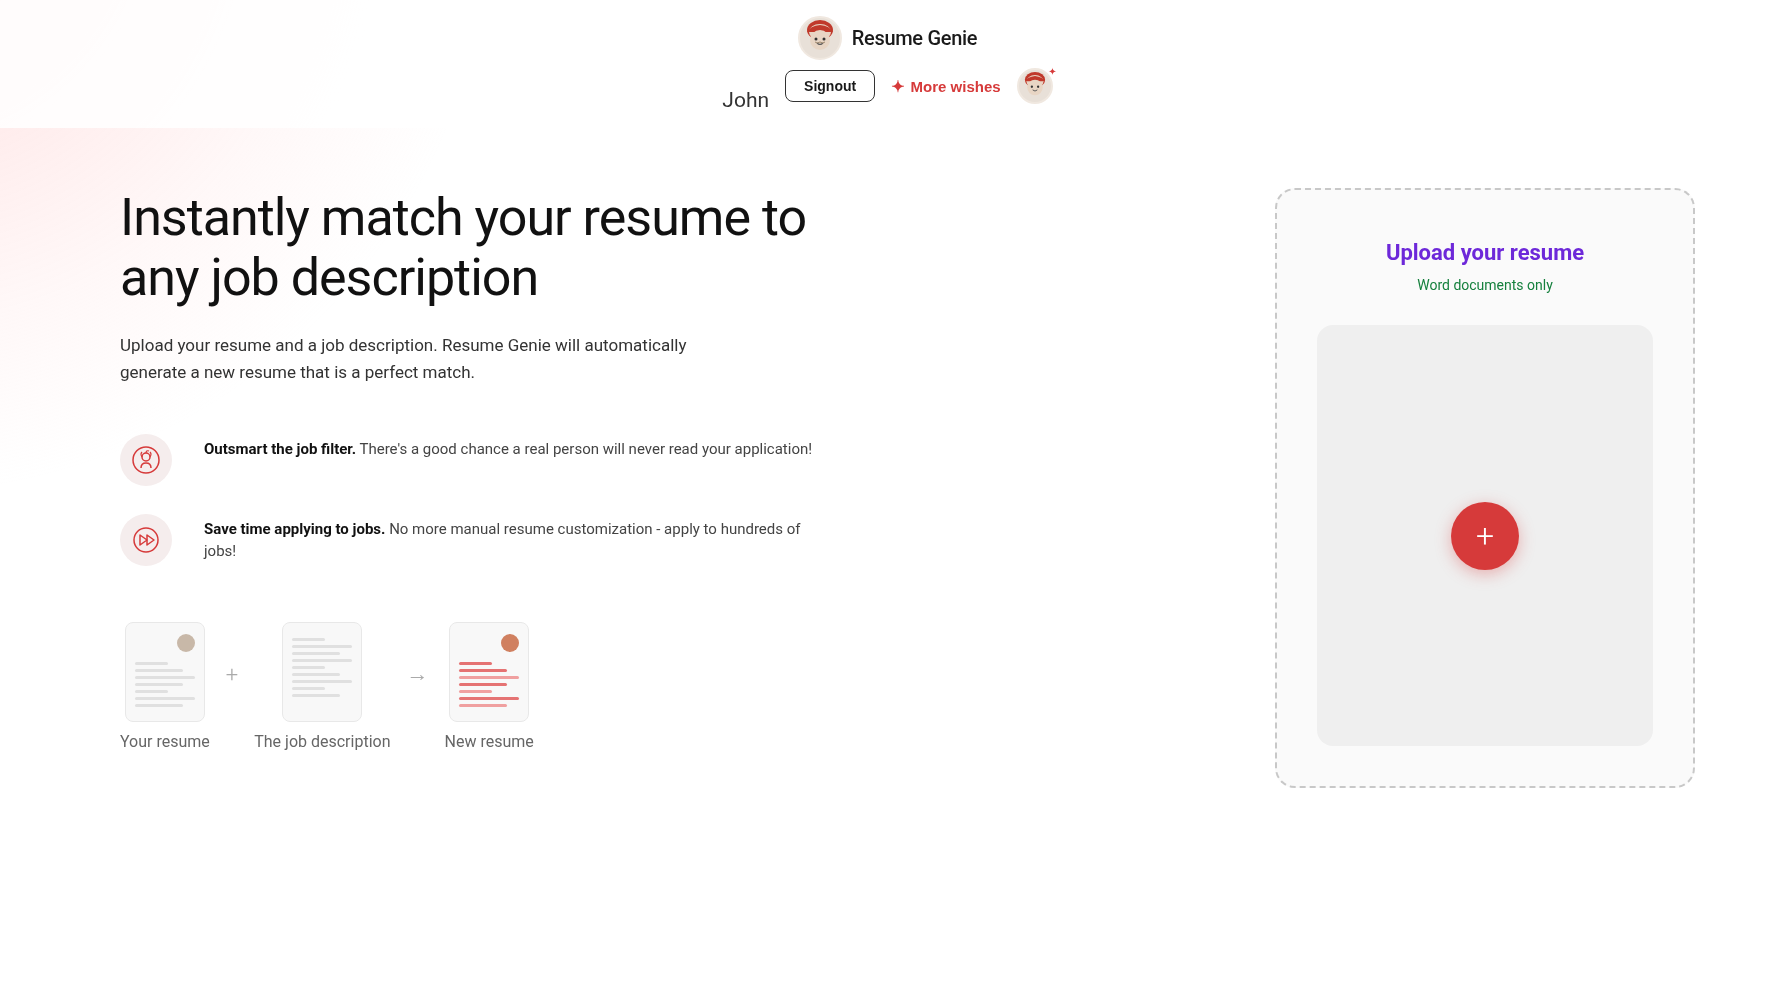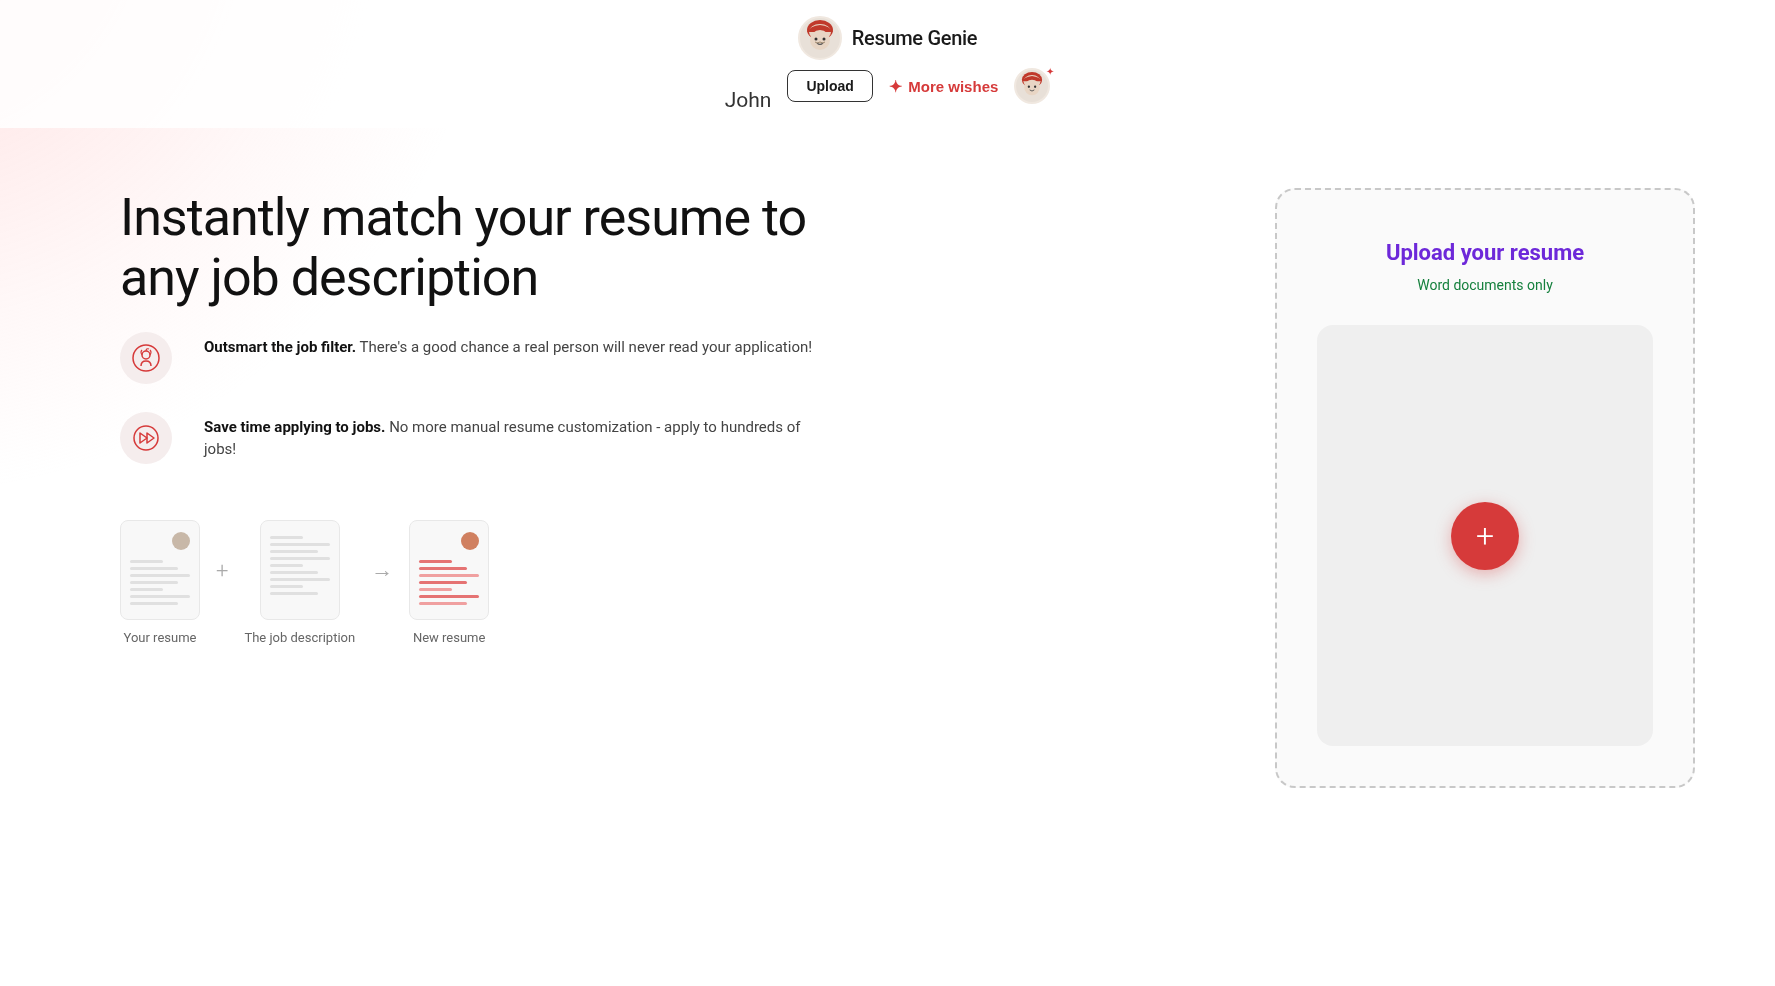--- a/index.html
+++ b/index.html
@@ -246,21 +246,21 @@
       width: 18px;
       height: 18px;
       border-radius: 50%;
       background: #c8b8a8;
       position: absolute;
       top: 8px;
       right: 6px;
     }
 
     .flow-label {
-      font-size: 13px;
+      font-size: 16px;
       color: #666;
       text-align: center;
       font-weight: 400;
     }
 
     .flow-operator {
       font-size: 22px;
       color: #aaa;
       font-weight: 300;
       padding-bottom: 24px;
@@ -348,21 +348,21 @@
         <path d="M15 23 Q18 26 21 23" stroke="#555" stroke-width="1.2" fill="none"></path>
 
         <path d="M13 22 Q15 24 18 22 Q21 24 23 22" stroke="#a0896e" stroke-width="1" fill="none"></path>
       </svg>
     </div>
     <span class="logo-text">Resume Genie</span>
   </div>
 
   <div class="header-right">
     <span class="user-name">John</span>
-    <button class="signout-btn">Upload</button>
+    <button class="signout-btn">Signout</button>
     <button class="more-wishes-btn">
       <span class="sparkle-icon">✦</span>
       <span>More wishes</span>
     </button>
     <div class="genie-small-avatar">
       <svg width="28" height="28" viewBox="0 0 36 36">
         <ellipse cx="18" cy="10" rx="13" ry="10" fill="#c0392b"></ellipse>
         <ellipse cx="18" cy="12" rx="11" ry="8" fill="#e8d5c4"></ellipse>
         <path d="M5 12 Q8 6 18 5 Q28 6 31 12" fill="#c0392b"></path>
         <circle cx="18" cy="20" r="10" fill="#e8d5c4"></circle>
@@ -371,20 +371,21 @@
         <path d="M15 23 Q18 26 21 23" stroke="#555" stroke-width="1.2" fill="none"></path>
       </svg>
     </div>
   </div>
 </header>
 
 <main>
 
   <div class="left-content">
     <h1 class="headline">Instantly match your resume to any job description</h1>
+    <p class="subheadline">Upload your resume and a job description. Resume Genie will automatically generate a new resume that is a perfect match.</p>
 
     <div class="features">
 
       <div class="feature-item">
         <div class="feature-icon-wrap">
 
           <svg width="28" height="28" viewBox="0 0 28 28">
             <circle cx="14" cy="14" r="13" fill="none" stroke="#d63a3a" stroke-width="1.5"></circle>
 
             <circle cx="14" cy="11" r="4" fill="none" stroke="#d63a3a" stroke-width="1.5"></circle>

